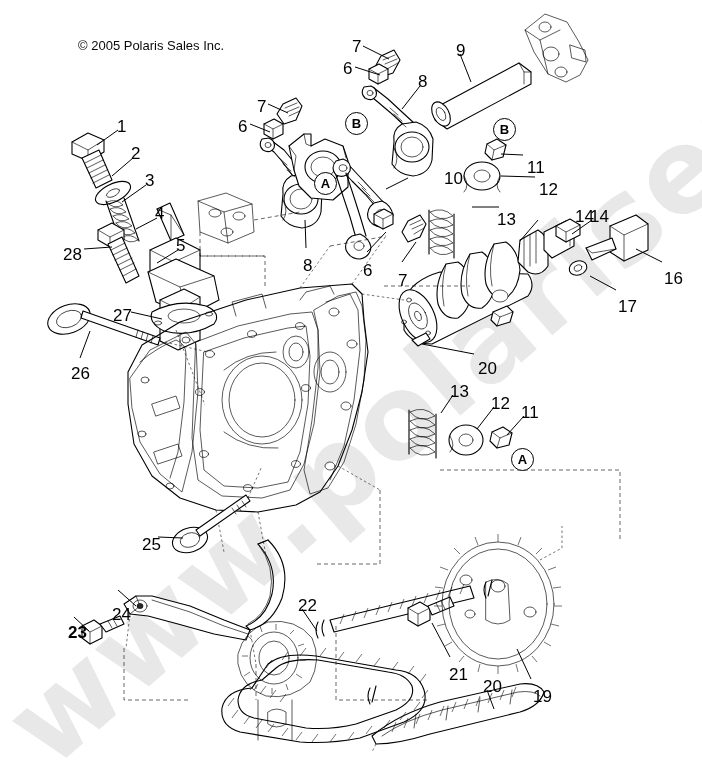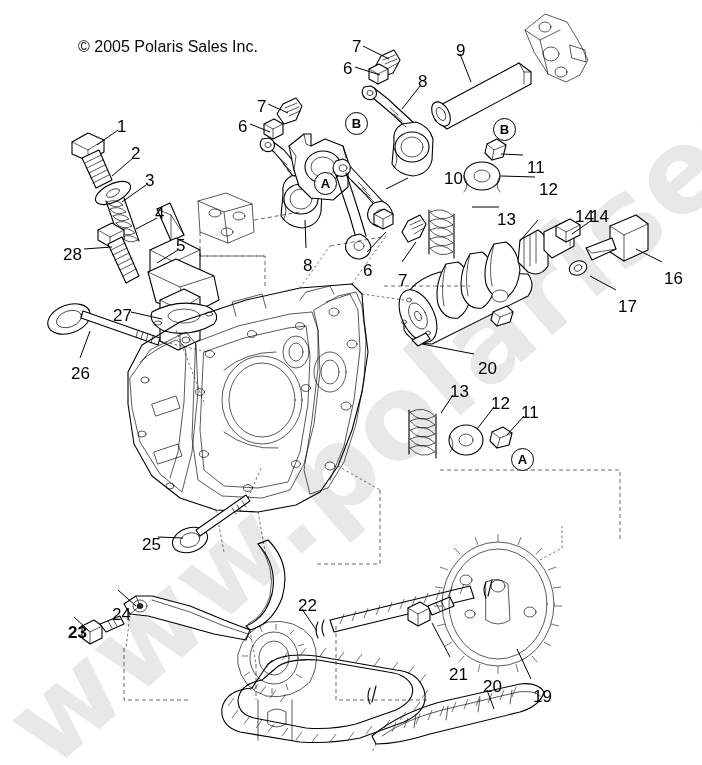--- a/index.html
+++ b/index.html
@@ -26,21 +26,21 @@
   #wm-main{
     left:-20px;top:690px;
     font-size:116px;
     transform:rotate(-41deg);
     transform-origin:0 0;
   }
 
   
   #copyright{
     position:absolute;left:78px;top:38px;
-    font-size:16px;color:#0a0a0a;
+    font-size:13px;color:#0a0a0a;
     font-family:"Liberation Sans", sans-serif;
     z-index:40;white-space:nowrap;
   }
 
   
   #art{position:absolute;left:0;top:0;z-index:20;}
 
   
   .callout{
     position:absolute;z-index:45;

